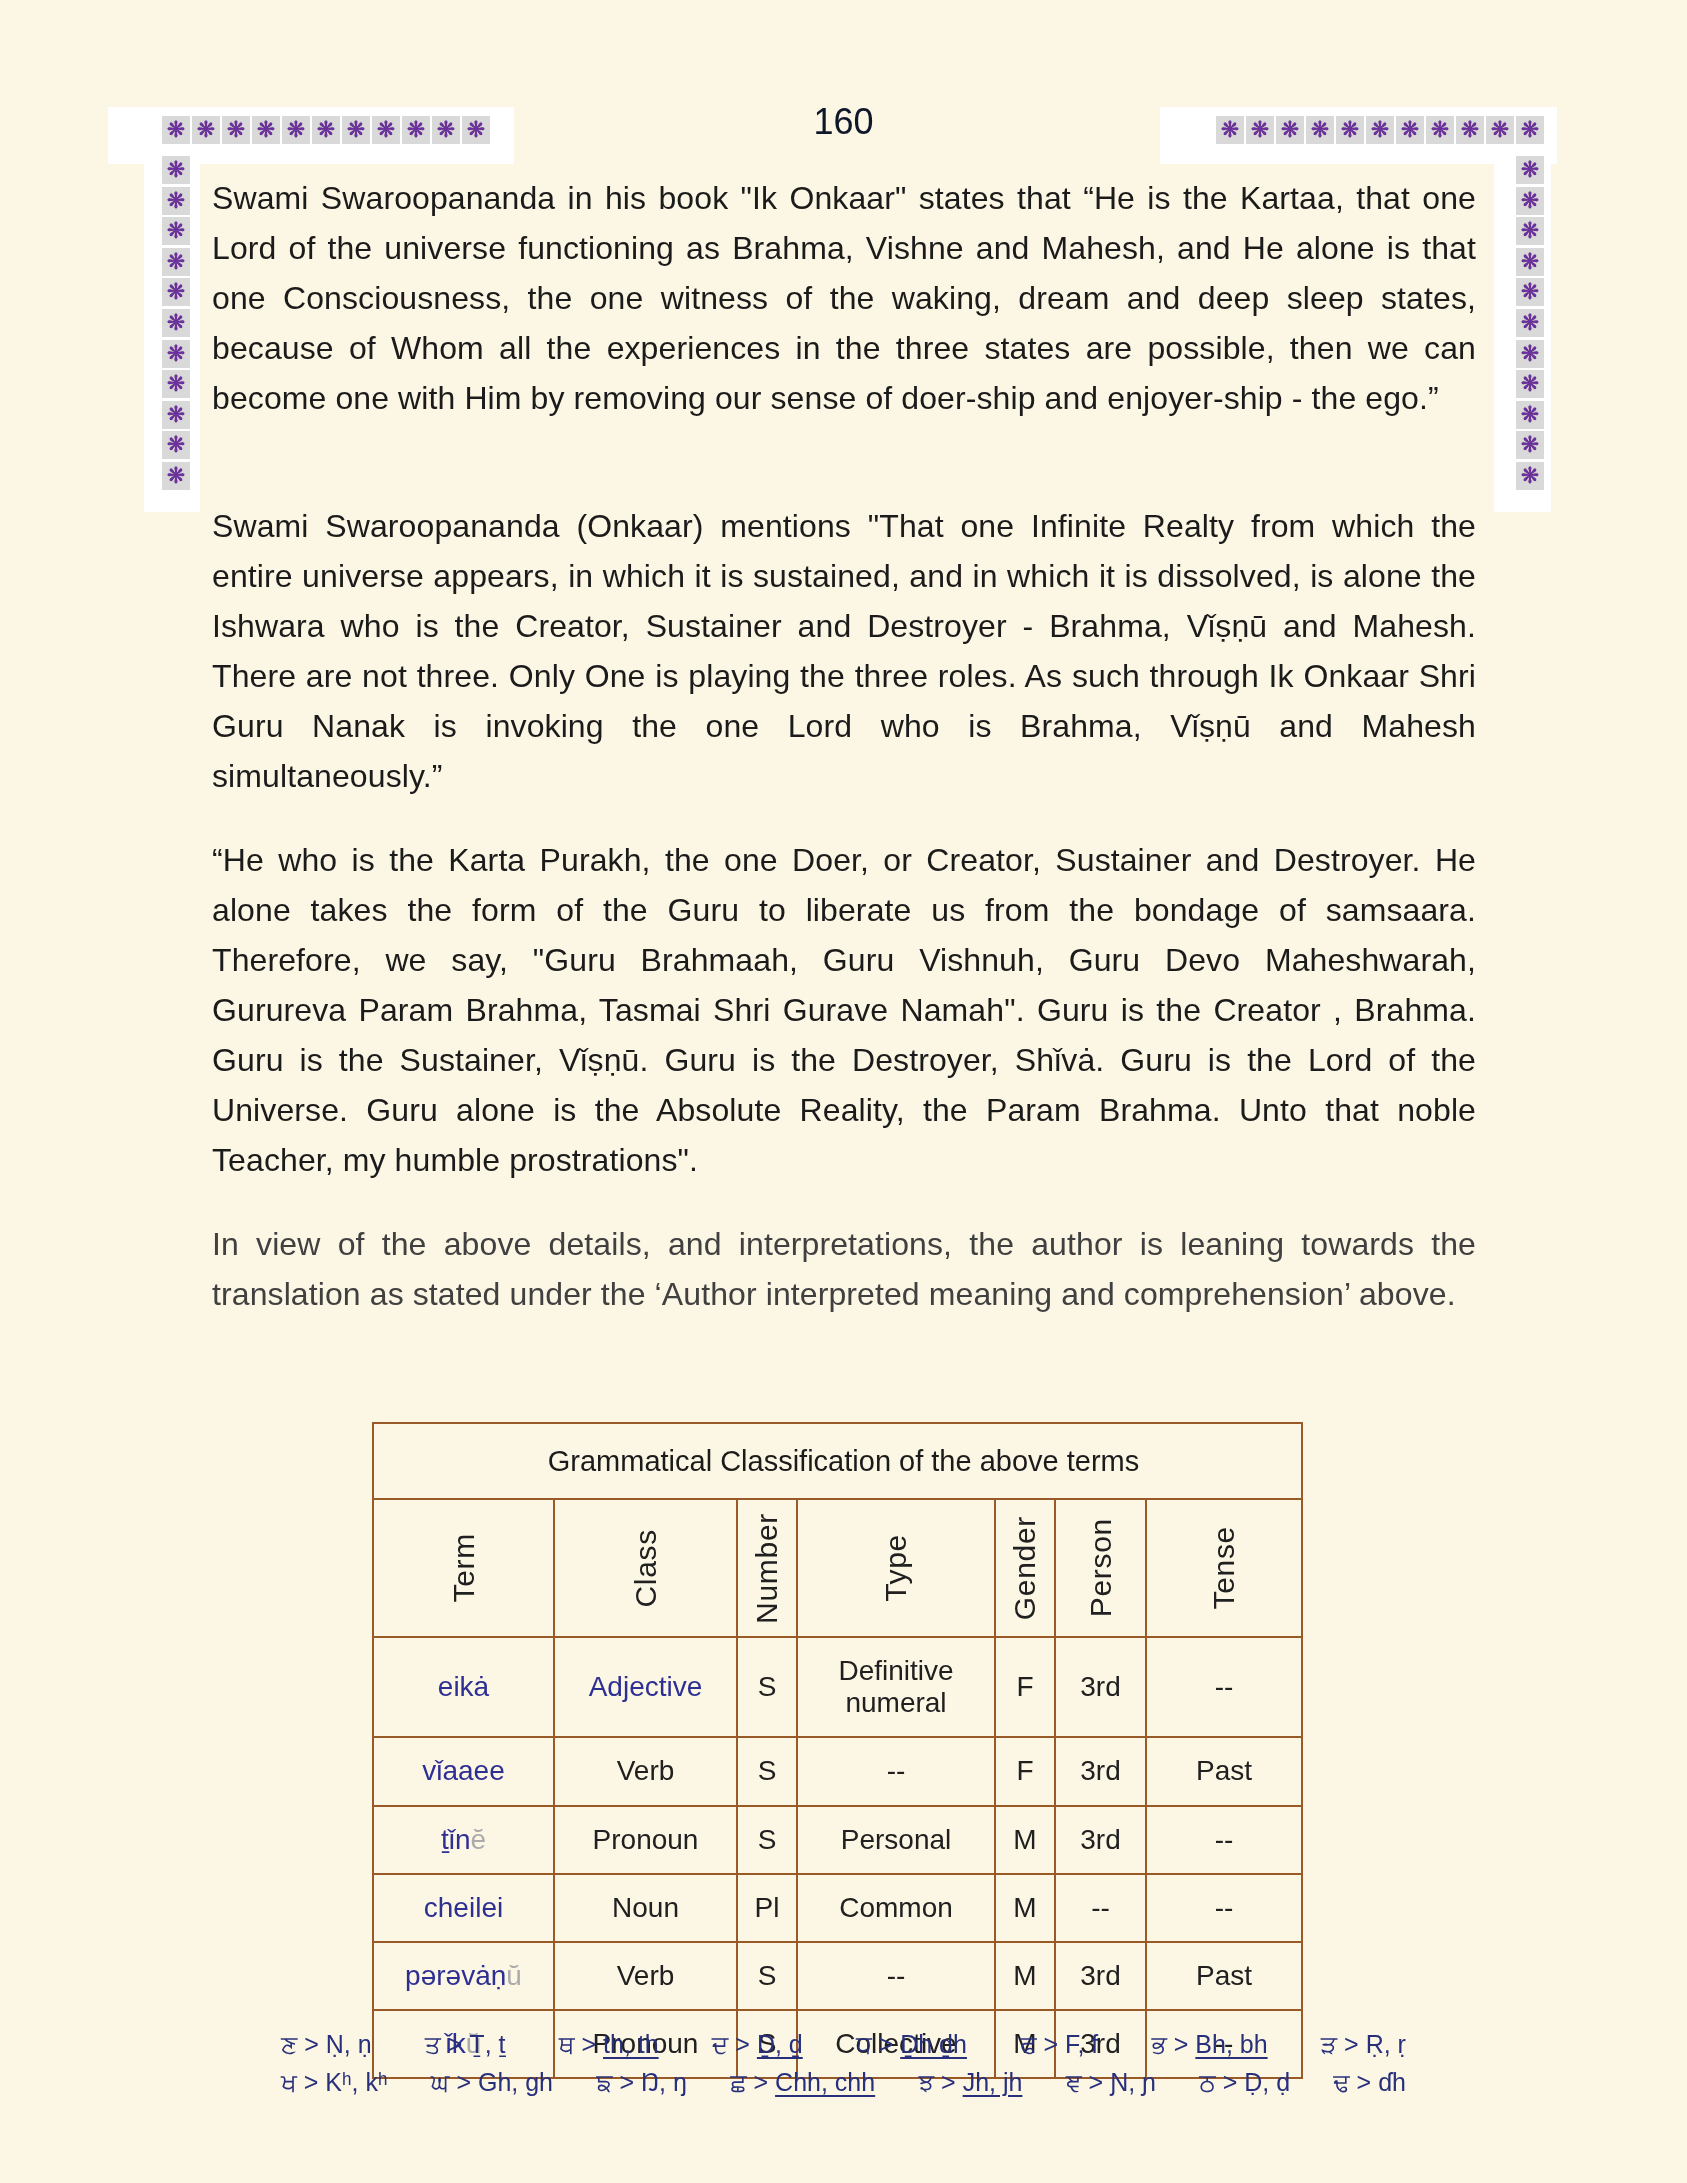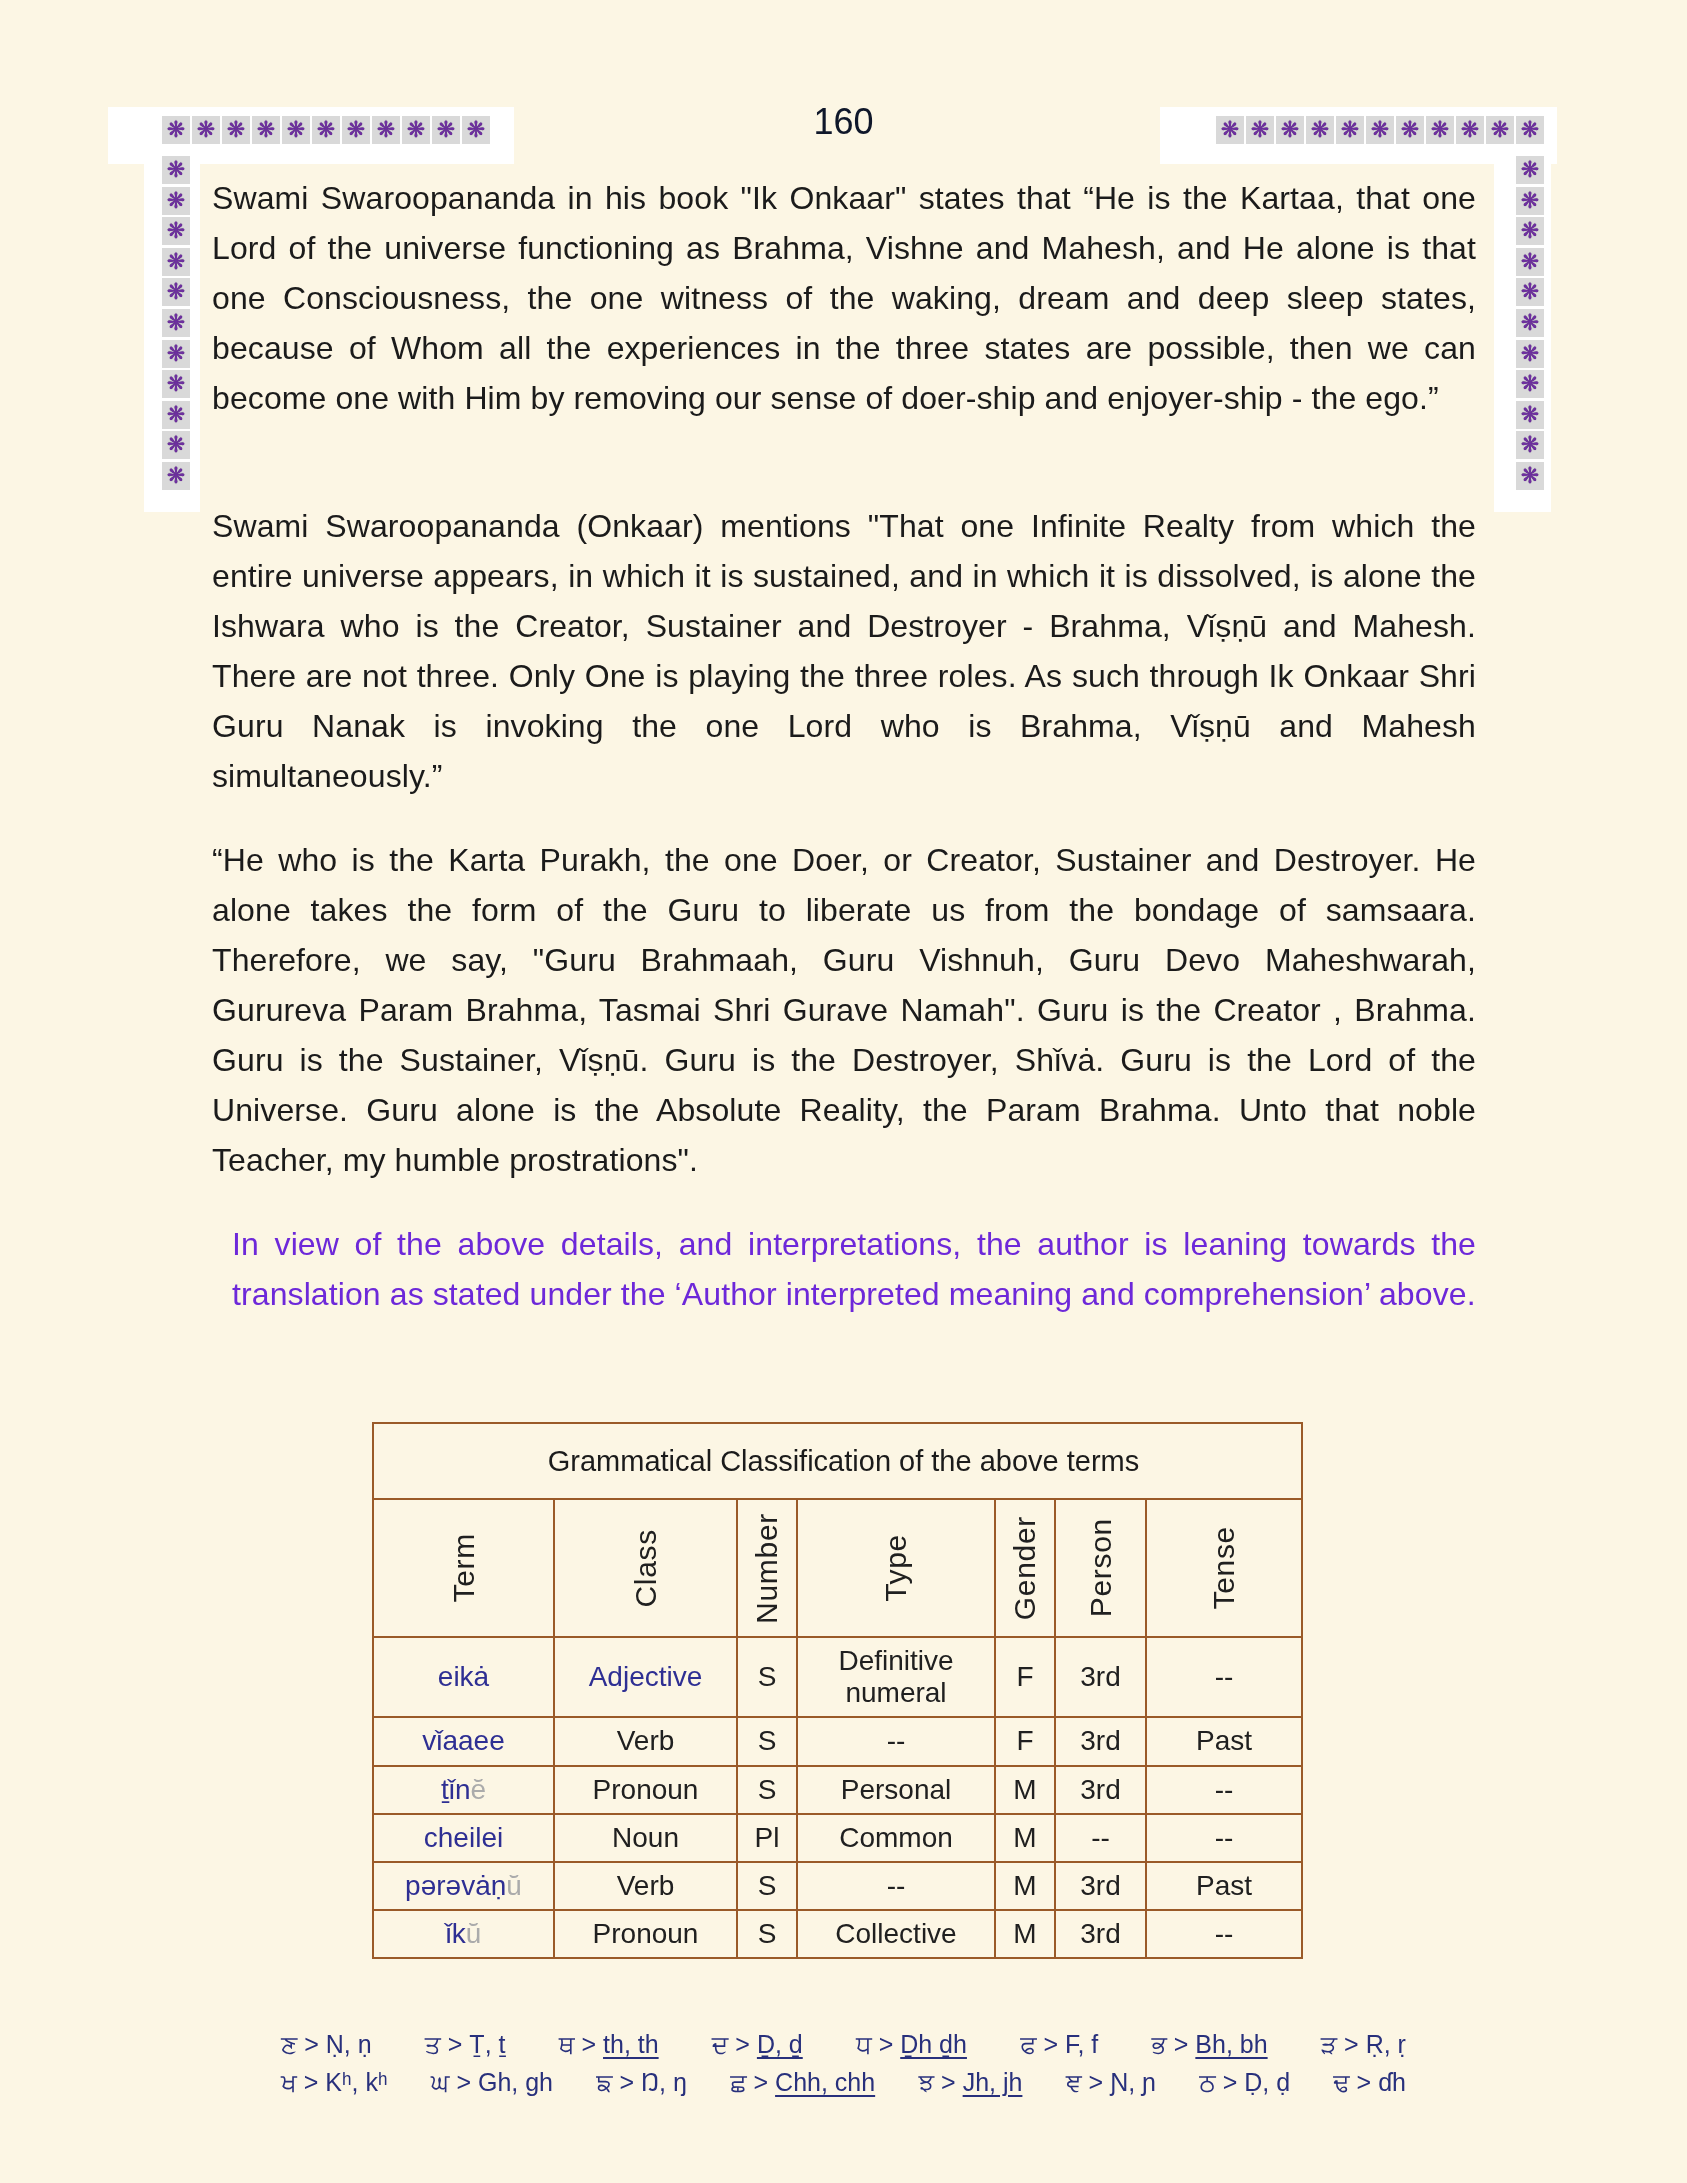--- a/index.html
+++ b/index.html
@@ -40,21 +40,21 @@
     position:absolute; left:212px; top:173px; width:1264px;
   }
   .para{
     margin:0; text-align:justify;
     font-size:32px; line-height:50px; letter-spacing:0.1px;
   }
   .para .it{}
   #p2{margin-top:78px;}
   #p3{margin-top:34px;}
   #p4{margin-top:34px;}
-  #p4{color:#6d28d9;margin-left:20px;}
+  #p4{color:#404040;}
 
   table.gtable{
     position:absolute; left:372px; top:1422px; width:928px;
     border-collapse:collapse; table-layout:fixed;
     color:#202020;
   }
   .gtable td{
     border:2px solid #9a5a28;
     text-align:center; vertical-align:middle;
     font-size:28px; padding:0;
@@ -67,21 +67,21 @@
     writing-mode:vertical-rl; transform:rotate(180deg);
     margin:0 auto; font-size:30px; letter-spacing:0.7px; color:#202020;
   }
   .gtable tbody tr{height:39px;}
   .gtable tbody tr:first-child{height:69px;}
   .gtable td.term{
     text-align:center; padding-left:0; color:#2e2f93;
   }
   .gtable td .tail{color:#ababab;}
   .gtable td .cnavy{color:#2e2f93;}
-  .gtable td.type{line-height:1.15; padding:7px 4px;}
+  .gtable td.type{line-height:1.15; padding:17px 4px;}
 
   .key{
     position:absolute; left:281px; top:2030px; width:1125px;
     color:#28307c; font-size:25px;
   }
   .key-row{
     display:flex; justify-content:space-between; align-items:baseline;
     height:38px;
   }
   .kitem{white-space:nowrap;}

